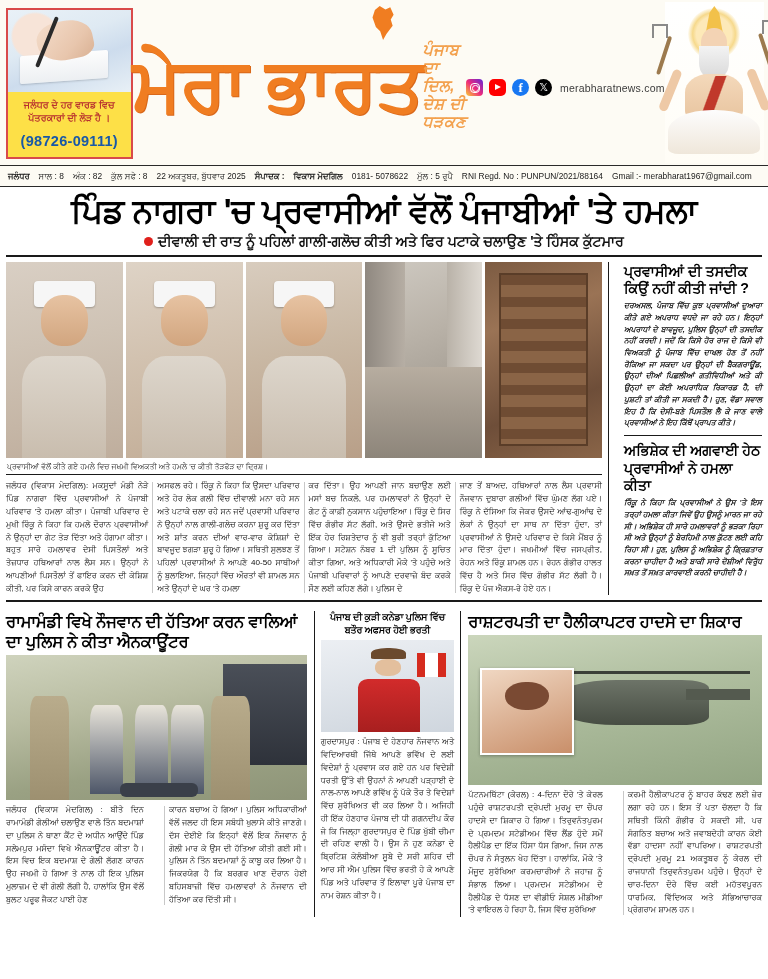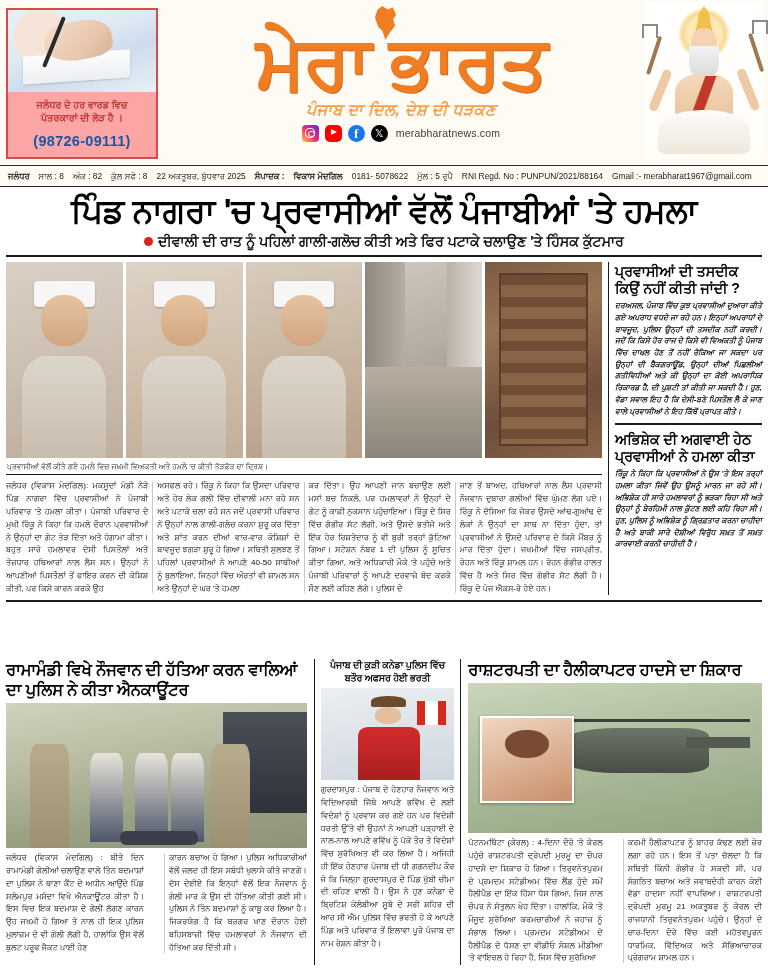--- a/index.html
+++ b/index.html
@@ -15,21 +15,21 @@
   .masthead {
     position: relative;
     height: 165px;
     background: #fdfbf4;
     display: flex;
     align-items: stretch;
   }
   .promo-box {
     width: 152px; margin: 8px 0 6px 6px;
     border: 2px solid #d94a4a;
-    background: #fca5a5;
+    background: #fde047;
     display: flex; flex-direction: column;
     overflow: hidden;
   }
   .promo-photo {
     height: 82px;
     background:
       radial-gradient(circle at 22% 32%, #f7e4d8 0 20%, transparent 22%),
       linear-gradient(160deg, #e9f1f7 0%, #dfeaf3 38%, #cddced 62%, #e8f0f6 100%);
     position: relative;
   }
@@ -64,21 +64,21 @@
   }
   .promo-phone {
     margin-top: 9px;
     font-size: 14.5px; font-weight: 700; color: #1858a8;
     letter-spacing: .3px;
   }
 
   .brand {
     flex: 1;
     position: relative;
-    display: flex; flex-direction: column;
+    display: flex; 
     align-items: center; justify-content: center;
     padding-top: 4px;
   }
   .brand-title {
     font-size: 74px; font-weight: 700;
     color: #f07d21;
     line-height: .96;
     letter-spacing: -1px;
     text-shadow: 1px 1px 0 #d9681a;
     white-space: nowrap;
@@ -194,21 +194,21 @@
   
   .main {
     display: flex;
     padding: 5px 6px 0;
     gap: 6px;
   }
   .left-col { width: 596px; }
   .right-col {
     width: 154px;
     border-left: 1.3px solid #1a1a1a;
-    padding-left: 6px;
+    padding-left: 15px;
   }
 
   
   .photo-strip { display: flex; gap: 3px; height: 196px; }
   .ph { flex: 1; overflow: hidden; position: relative; }
   .ph1 { background: linear-gradient(170deg,#d9cfc4 0%, #cfc3b5 40%, #bfae9d 100%); }
   .ph2 { background: linear-gradient(170deg,#ded3c6 0%, #d2c2b0 45%, #c3ae98 100%); }
   .ph3 { background: linear-gradient(170deg,#d8ccbe 0%, #c9b8a4 45%, #b89f88 100%); }
   .ph4 { background: linear-gradient(160deg,#cfcac2 0%, #b9b2a8 38%, #8e877d 100%); }
   .ph5 { background: linear-gradient(160deg,#7c5b42 0%, #9a7355 30%, #6e4e39 70%, #8a6548 100%); }
@@ -265,21 +265,21 @@
   }
   .side-body {
     font-size: 7.7px; line-height: 1.52; color: #111;
     text-align: justify; font-weight: 600; font-style: italic;
   }
   .side-rule { height: 1.4px; background: #1a1a1a; margin: 6px 0 5px; }
 
   
   .bottom-rule { height: 1.8px; background: #1a1a1a; margin: 5px 6px 0; }
   .bottom {
-    display: flex; padding: 9px 6px 0; gap: 7px; margin-top: 48px;
+    display: flex; padding: 9px 6px 0; gap: 7px;
   }
   .b-left { width: 302px; }
   .b-mid { width: 148px; border-left: 1.3px solid #1a1a1a; border-right: 1.3px solid #1a1a1a; padding: 0 6px; }
   .b-right { width: 295px; }
 
   .b-head {
     font-size: 16.4px; font-weight: 700; color: #000;
     line-height: 1.22; letter-spacing: -.2px;
   }
   .b-head.small { font-size: 9.6px; line-height: 1.3; text-align: center; }

